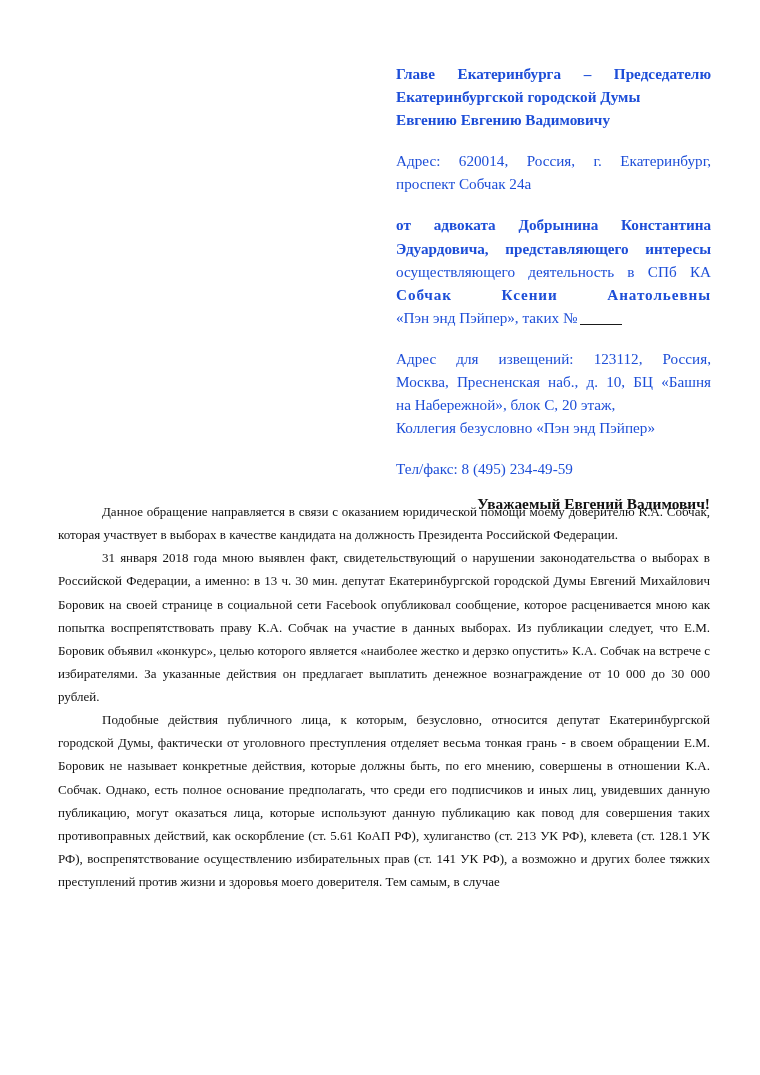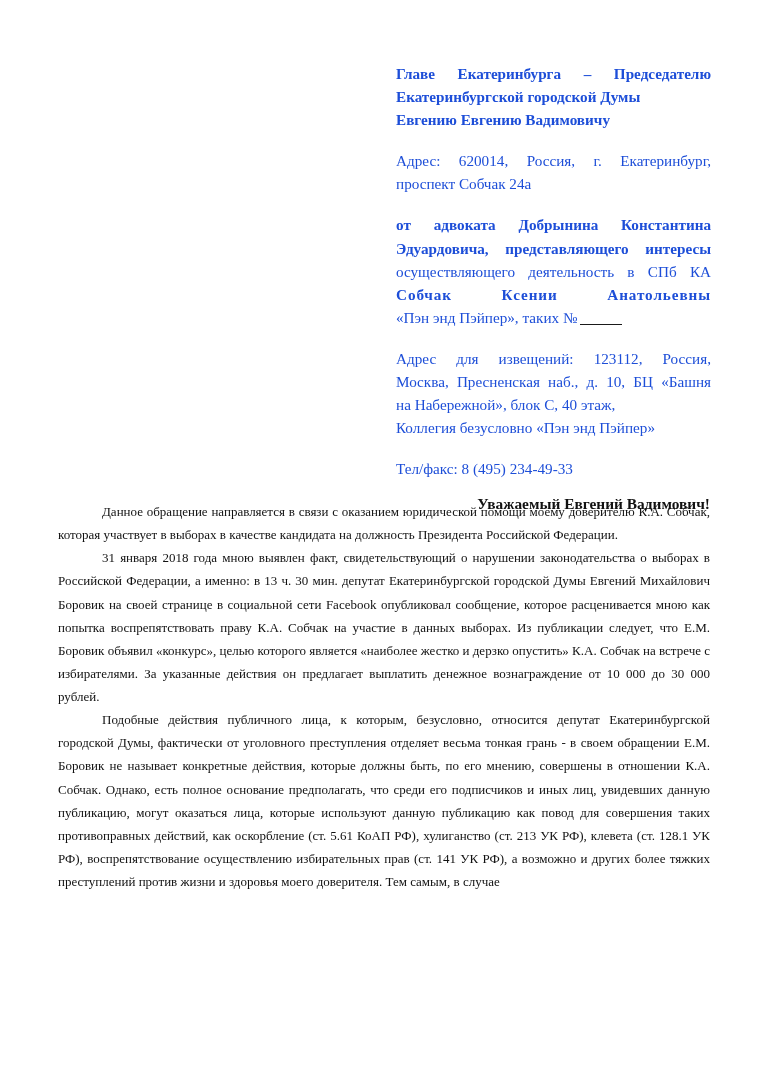--- a/index.html
+++ b/index.html
@@ -110,26 +110,26 @@
       <div class="hdr-line bold justify-all">от адвоката Добрынина Константина</div>
       <div class="hdr-line bold justify-all">Эдуардовича, представляющего интересы</div>
       <div class="hdr-line justify-all">осуществляющего деятельность в СПб КА</div>
       <div class="hdr-line spaced">Собчак Ксении Анатольевны</div>
       <div class="hdr-line"><span>«Пэн энд Пэйпер», таких №</span><span class="blank-rule"></span></div>
     </div>
 
     <div class="hdr-group">
       <div class="hdr-line justify-all">Адрес для извещений: 123112, Россия,</div>
       <div class="hdr-line justify-all">Москва, Пресненская наб., д. 10, БЦ «Башня</div>
-      <div class="hdr-line">на Набережной», блок С, 40 этаж,</div>
+      <div class="hdr-line">на Набережной», блок С, 20 этаж,</div>
       <div class="hdr-line">Коллегия безусловно «Пэн энд Пэйпер»</div>
     </div>
 
     <div class="hdr-group">
-      <div class="hdr-line">Тел/факс: 8 (495) 234-49-33</div>
+      <div class="hdr-line">Тел/факс: 8 (495) 234-49-59</div>
     </div>
 
   </div>
 
   <div class="salutation">Уважаемый Евгений Вадимович!</div>
 
   <div class="body-block">
     <p class="para">Данное обращение направляется в связи с оказанием юридической помощи моему доверителю К.А. Собчак, которая участвует в выборах в качестве кандидата на должность Президента Российской Федерации.</p>
     <p class="para">31 января 2018 года мною выявлен факт, свидетельствующий о нарушении законодательства о выборах в Российской Федерации, а именно: в 13 ч. 30 мин. депутат Екатеринбургской городской Думы Евгений Михайлович Боровик на своей странице в социальной сети Facebook опубликовал сообщение, которое расценивается мною как попытка воспрепятствовать праву К.А. Собчак на участие в данных выборах. Из публикации следует, что Е.М. Боровик объявил «конкурс», целью которого является «наиболее жестко и дерзко опустить» К.А. Собчак на встрече с избирателями. За указанные действия он предлагает выплатить денежное вознаграждение от 10 000 до 30 000 рублей.</p>
     <p class="para">Подобные действия публичного лица, к которым, безусловно, относится депутат Екатеринбургской городской Думы, фактически от уголовного преступления отделяет весьма тонкая грань - в своем обращении Е.М. Боровик не называет конкретные действия, которые должны быть, по его мнению, совершены в отношении К.А. Собчак. Однако, есть полное основание предполагать, что среди его подписчиков и иных лиц, увидевших данную публикацию, могут оказаться лица, которые используют данную публикацию как повод для совершения таких противоправных действий, как оскорбление (ст. 5.61 КоАП РФ), хулиганство (ст. 213 УК РФ), клевета (ст. 128.1 УК РФ), воспрепятствование осуществлению избирательных прав (ст. 141 УК РФ), а возможно и других более тяжких преступлений против жизни и здоровья моего доверителя. Тем самым, в случае</p>

